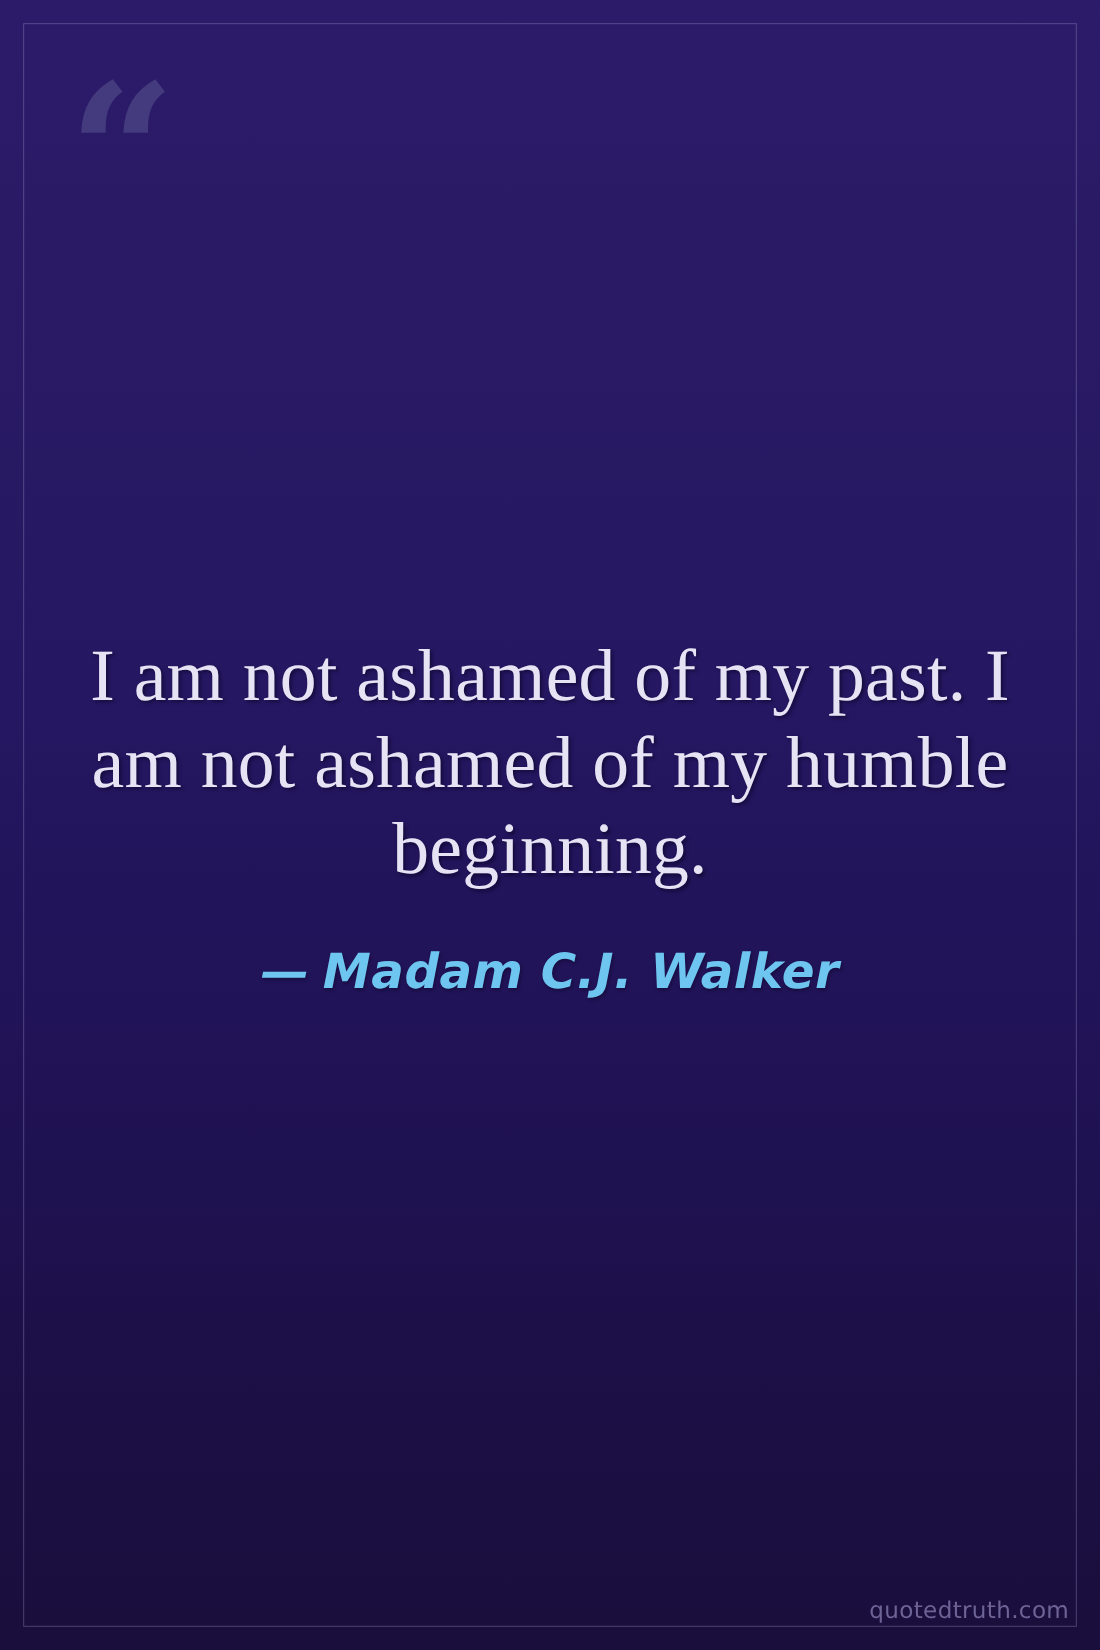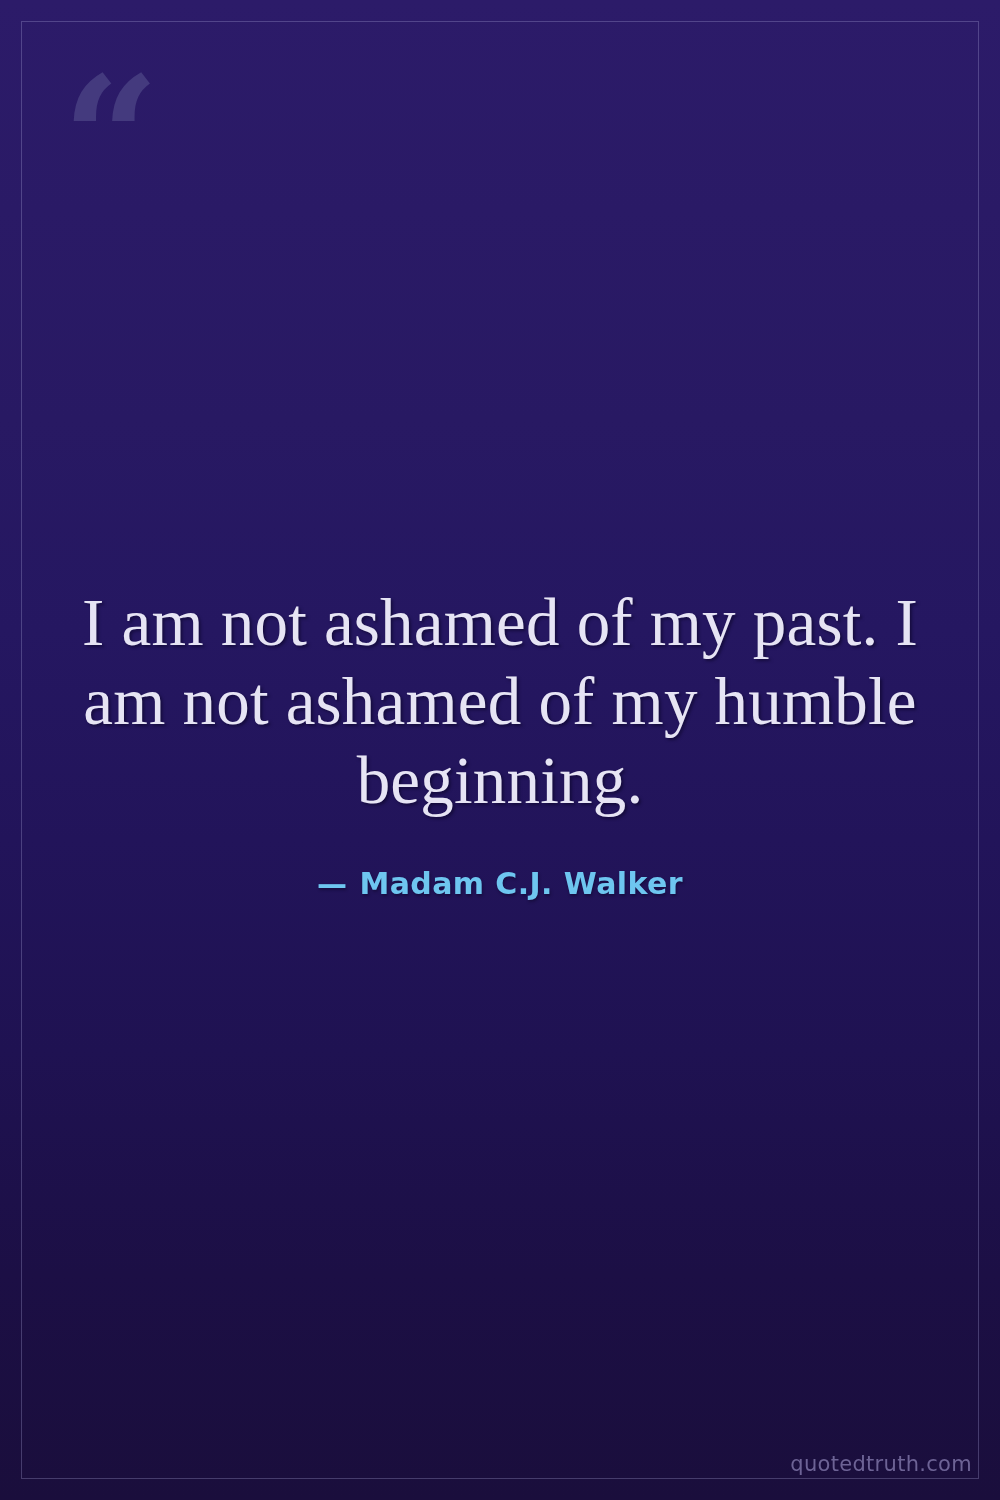--- a/index.html
+++ b/index.html
@@ -79,26 +79,27 @@
     font-weight: 400;
     color: #e6e4f4;
     text-shadow: 2px 2px 3px rgba(10, 4, 34, 0.55);
     letter-spacing: 0.2px;
   }
 
   .attribution {
     margin: 46px 0 16px 0;
     text-align: center;
     font-family: "DejaVu Sans", "Liberation Sans", sans-serif;
-    font-size: 30px;
+    font-size: 44px;
     font-weight: 700;
     color: #6ec6f0;
     letter-spacing: 0.4px;
     text-shadow: 1px 2px 3px rgba(10, 4, 34, 0.45);
     white-space: nowrap;
+    font-style: italic;
   }
 
   .attribution .dash {
     display: inline-block;
     margin-right: 12px;
   }
 
   .watermark {
     position: absolute;
     right: 28px;

